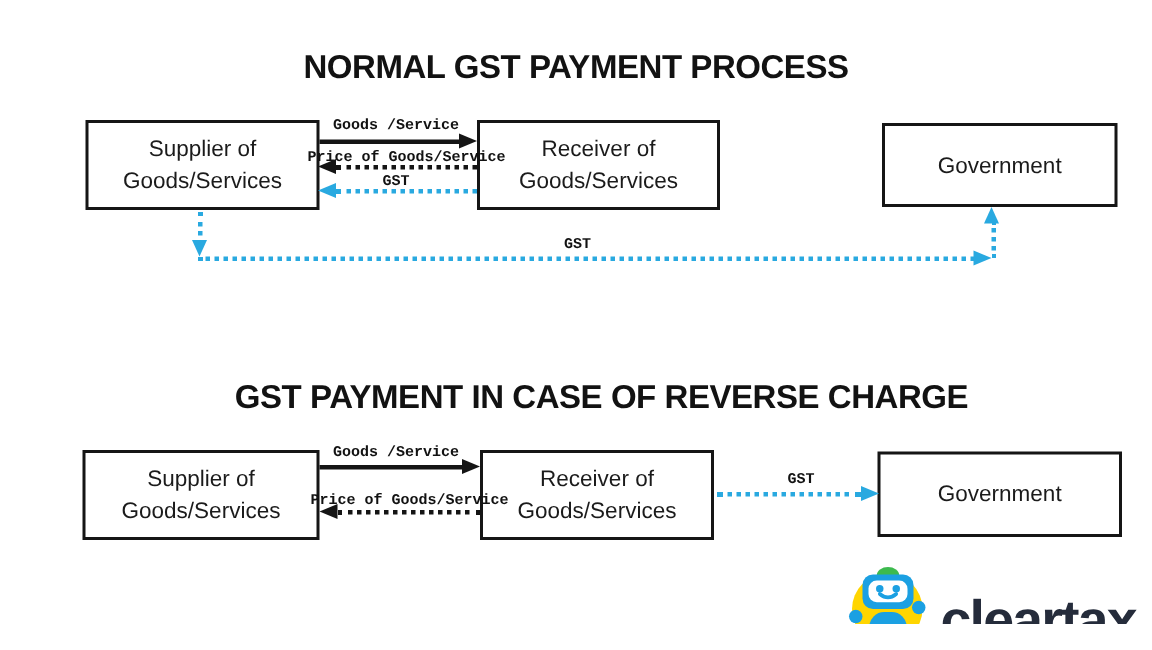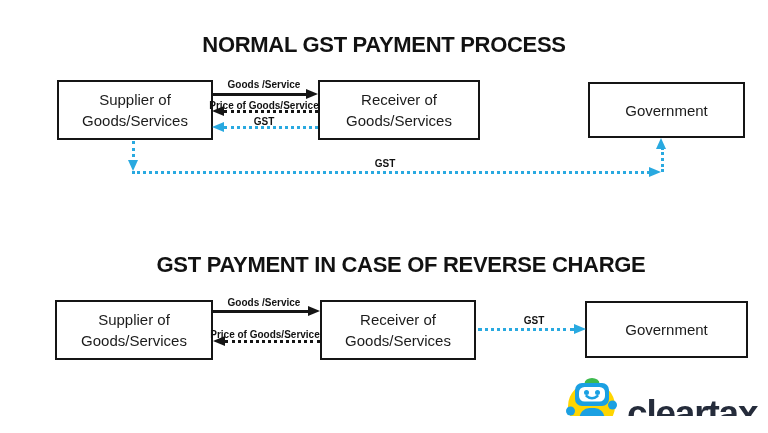--- a/index.html
+++ b/index.html
@@ -12,21 +12,21 @@
     position:absolute; left:0; width:100%; text-align:center;
     font-size:22px; font-weight:bold; letter-spacing:-0.3px; color:#121212;
   }
   .box {
     position:absolute; border:2.5px solid #151515; background:#ffffff;
     display:flex; flex-direction:column; align-items:center; justify-content:center;
     font-size:15px; line-height:21px; text-align:center; color:#1b1b1b;
   }
   .albl {
     position:absolute; font-size:10px; font-weight:bold; text-align:center;
-    white-space:nowrap; color:#121212;
+    white-space:nowrap; color:#121212;font-family:Liberation Mono, monospace;
   }
   .line-solid  { position:absolute; height:3px; background:#151515; }
   .line-dot-k  { position:absolute; height:0; border-top:3px dotted #151515; }
   .line-dot-b  { position:absolute; height:0; border-top:3px dotted #29A9E0; }
   .vline-dot-b { position:absolute; width:0;  border-left:3px dotted #29A9E0; }
   .ah { position:absolute; width:0; height:0; }
   .ah.right-k { border-top:5px solid transparent; border-bottom:5px solid transparent; border-left:12px solid #151515; }
   .ah.left-k  { border-top:5px solid transparent; border-bottom:5px solid transparent; border-right:12px solid #151515; }
   .ah.right-b { border-top:5px solid transparent; border-bottom:5px solid transparent; border-left:12px solid #29A9E0; }
   .ah.left-b  { border-top:5px solid transparent; border-bottom:5px solid transparent; border-right:12px solid #29A9E0; }

